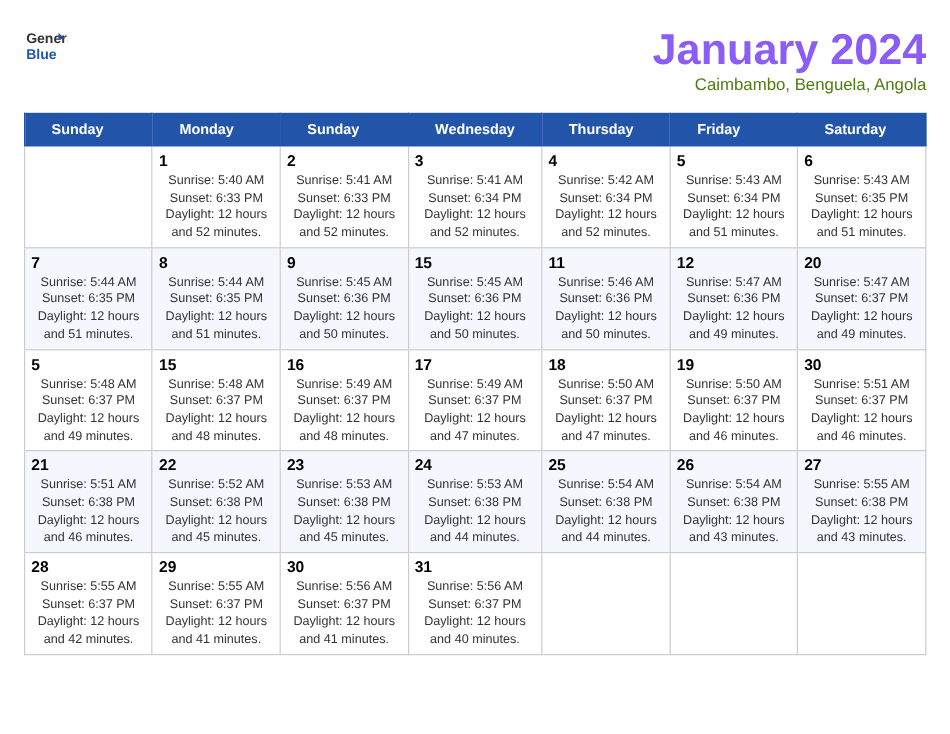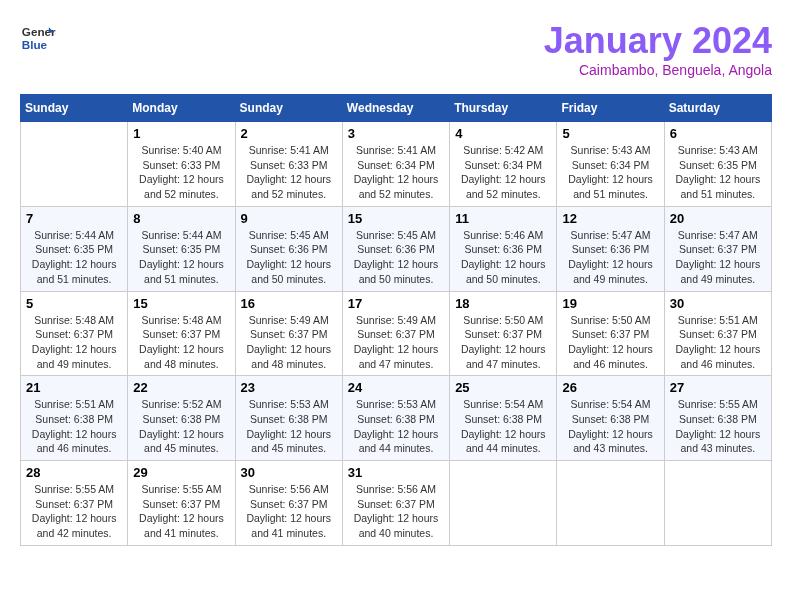--- a/index.html
+++ b/index.html
@@ -28,31 +28,31 @@
     .title-block {
       text-align: right;
     }
     .month-title {
       font-size: 36px;
       font-weight: bold;
       color: #8b5cf6;
     }
     .location {
       font-size: 14px;
-      color: #a21caf;
+      color: #4d7c0f;
     }
     .calendar-table {
       width: 100%;
       border-collapse: collapse;
       font-size: 11px;
     }
     .calendar-table th {
       background-color: #2255aa;
       color: #fff;
-      padding: 6px 4px;
+      padding: 6px 22px;
       text-align: left;
       font-size: 12px;
       font-weight: bold;
       border: 1px solid #2255aa;
     }
     .calendar-table td {
       border: 1px solid #ccc;
       vertical-align: top;
       padding: 4px 5px;
       min-height: 80px;

